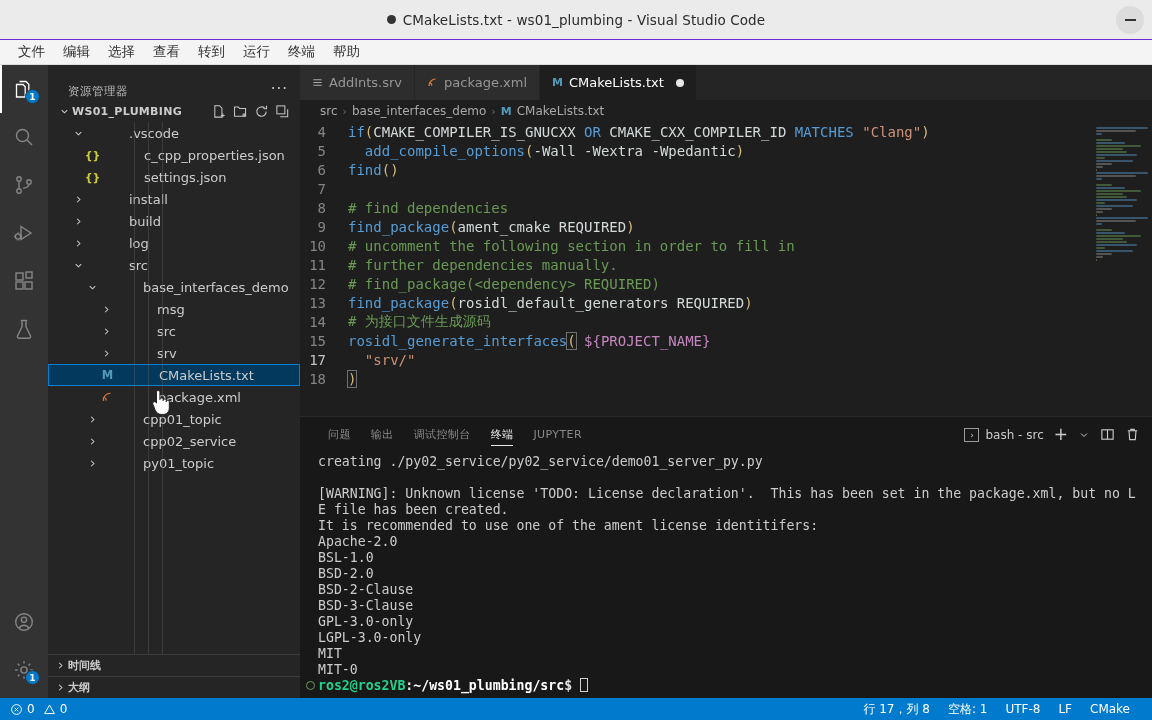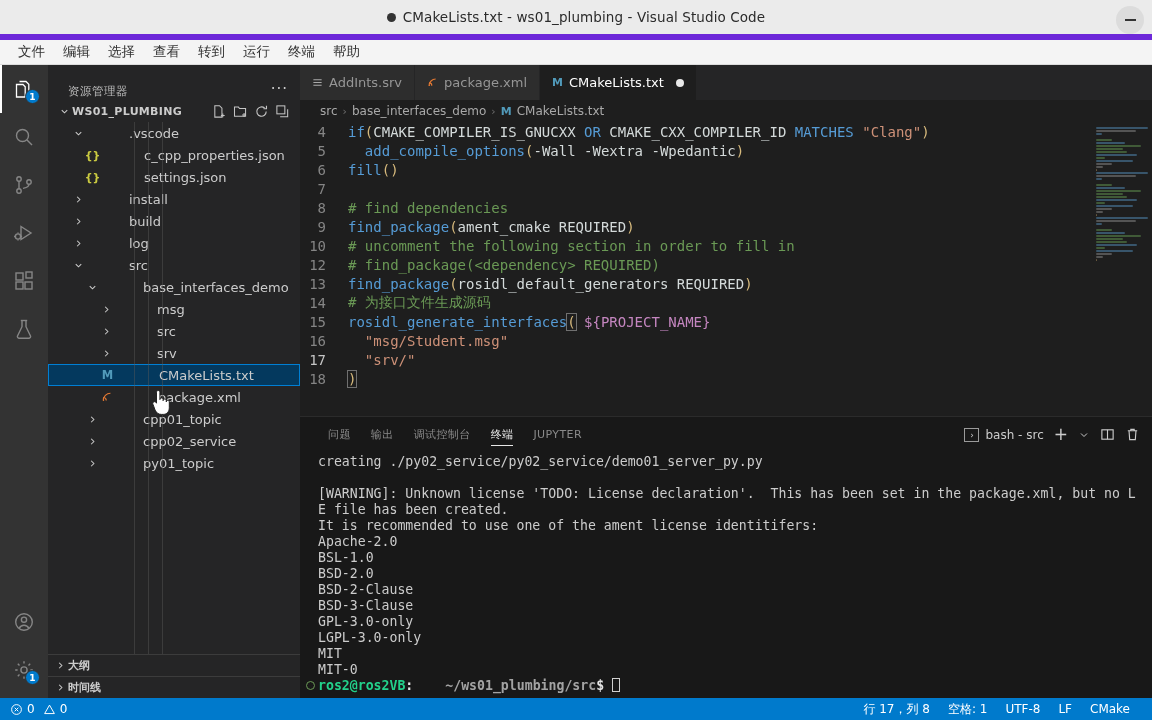--- a/index.html
+++ b/index.html
@@ -11,21 +11,21 @@
     color: #cccccc;
     -webkit-font-smoothing: antialiased;
   }
   .app { position: relative; width: 1152px; height: 720px; display: flex; flex-direction: column; }
 
   
   .titlebar {
     height: 40px; background: #ebebeb; color: #2b2b2b;
     display: flex; align-items: center; justify-content: center;
     position: relative; flex: none;
-    border-bottom: 6px solid #6d28d9;
+    border-bottom: 1px solid #6d28d9;
   }
   .titlebar-text { font-size: 13.5px; letter-spacing: .1px; display: flex; align-items: center; gap: 7px; }
   .dirty-dot { width: 9px; height: 9px; border-radius: 50%; background: #333; display: inline-block; }
   .win-controls { position: absolute; right: 8px; top: 0; height: 40px; display: flex; align-items: center; }
   .win-btn {
     width: 28px; height: 28px; border-radius: 50%; background: #dcdcdc;
     display: flex; align-items: center; justify-content: center;
   }
   .win-btn .minus { width: 11px; height: 2px; background: #333; display: block; }
 
@@ -149,21 +149,21 @@
   .panel-actions { margin-left: auto; display: flex; align-items: center; gap: 10px; color: #cccccc; font-size: 12px; padding-right: 4px; }
   .term-chip { display: flex; align-items: center; gap: 6px; font-size: 12px; color: #cccccc; }
   .term-chip .sq { width: 15px; height: 14px; border: 1px solid #9a9a9a; display: inline-flex; align-items: center; justify-content: center; font-size: 9px; }
 
   .terminal {
     flex: 1; overflow: hidden; padding: 2px 10px 0 18px;
     font-family: "DejaVu Sans Mono", "Liberation Mono", monospace;
     font-size: 13.2px; line-height: 16px; color: #cccccc; white-space: pre;
   }
   .t-green { color: #23d18b; font-weight: bold; }
-  .t-blue  { color: #a3a3a3; font-weight: bold; margin-left: 32px; }
+  .t-blue  { color: #ffffff; font-weight: bold; }
   .t-white { color: #e5e5e5; font-weight: bold; }
   .cursor-block { display: inline-block; width: 8px; height: 14px; border: 1px solid #d0d0d0; vertical-align: -2px; }
   .prompt-dot { position: absolute; left: 8px; width: 9px; height: 9px; border: 1.5px solid #6a9955; border-radius: 50%; }
 
   
   .statusbar {
     height: 22px; background: #007acc; color: #ffffff; display: flex; align-items: center;
     font-size: 12px; flex: none; padding: 0 8px 0 0;
   }
   .sb-left { display: flex; align-items: center; gap: 4px; padding-left: 10px; }
@@ -455,29 +455,29 @@
           <div class="tree-guide" style="left: 100px;"></div>
           <div class="tree-guide" style="left: 114px;"></div>
         </div>
 
       <div class="sidebar-collapsed">
         <span class="chev">
           <svg width="11" height="11" viewBox="0 0 16 16" fill="none" stroke="currentColor" stroke-width="1.5">
               <path d="M6 4l4 4-4 4"></path>
             </svg>
         </span>
-        <span>大纲</span>
+        <span>时间线</span>
       </div>
       <div class="sidebar-collapsed">
         <span class="chev">
           <svg width="11" height="11" viewBox="0 0 16 16" fill="none" stroke="currentColor" stroke-width="1.5">
               <path d="M6 4l4 4-4 4"></path>
             </svg>
         </span>
-        <span>时间线</span>
+        <span>大纲</span>
       </div>
     </div>
 
     <div class="editorgroup">
 
       <div class="tabsbar" id="tabsbar">
           <div class="tab">
             <span class="ticon" style="color: rgb(176, 176, 176);">
               <svg width="11" height="11" viewBox="0 0 16 16" stroke="currentColor" stroke-width="1.4">
                 <path d="M2 4h12M2 8h12M2 12h12"></path>
@@ -508,30 +508,30 @@
           <span>base_interfaces_demo</span>
           <span class="bc-sep">›</span>
           <span style="color: rgb(81, 154, 186); font-weight: bold; font-size: 11px;">M</span>
           <span>CMakeLists.txt</span>
         </div>
 
       <div class="codearea">
         <div class="code-scroll" id="codelines">
             <div class="cline"><span class="lnum">4</span><span class="ctext"><span class="k-fn">if</span><span class="k-par">(</span><span class="k-plain">CMAKE_COMPILER_IS_GNUCXX </span><span class="k-kw">OR</span><span class="k-plain"> CMAKE_CXX_COMPILER_ID </span><span class="k-kw">MATCHES</span><span class="k-plain"> </span><span class="k-str">"Clang"</span><span class="k-par">)</span></span></div>
             <div class="cline"><span class="lnum">5</span><span class="ctext"><span class="k-plain">  </span><span class="k-fn">add_compile_options</span><span class="k-par">(</span><span class="k-plain">-Wall -Wextra -Wpedantic</span><span class="k-par">)</span></span></div>
-            <div class="cline"><span class="lnum">6</span><span class="ctext"><span class="k-fn">fill</span><span class="k-par">()</span></span></div>
+            <div class="cline"><span class="lnum">6</span><span class="ctext"><span class="k-fn">find</span><span class="k-par">()</span></span></div>
             <div class="cline"><span class="lnum">7</span><span class="ctext"></span></div>
             <div class="cline"><span class="lnum">8</span><span class="ctext"><span class="k-cmt"># find dependencies</span></span></div>
             <div class="cline"><span class="lnum">9</span><span class="ctext"><span class="k-fn">find_package</span><span class="k-par">(</span><span class="k-plain">ament_cmake REQUIRED</span><span class="k-par">)</span></span></div>
             <div class="cline"><span class="lnum">10</span><span class="ctext"><span class="k-cmt"># uncomment the following section in order to fill in</span></span></div>
+            <div class="cline"><span class="lnum">11</span><span class="ctext"><span class="k-cmt"># further dependencies manually.</span></span></div>
             <div class="cline"><span class="lnum">12</span><span class="ctext"><span class="k-cmt"># find_package(&lt;dependency&gt; REQUIRED)</span></span></div>
             <div class="cline"><span class="lnum">13</span><span class="ctext"><span class="k-fn">find_package</span><span class="k-par">(</span><span class="k-plain">rosidl_default_generators REQUIRED</span><span class="k-par">)</span></span></div>
             <div class="cline"><span class="lnum">14</span><span class="ctext"><span class="k-cmt"># 为接口文件生成源码</span></span></div>
             <div class="cline"><span class="lnum">15</span><span class="ctext"><span class="k-fn">rosidl_generate_interfaces</span><span class="k-par bracket-box">(</span><span class="k-plain"> </span><span class="k-pink">${PROJECT_NAME}</span></span></div>
-            <div class="cline"><span class="lnum">16</span><span class="ctext"><span class="k-plain">  </span><span class="k-str">"msg/Student.msg"</span></span></div>
             <div class="cline"><span class="lnum cur">17</span><span class="ctext"><span class="k-plain">  </span><span class="k-str">"srv/"</span></span></div>
             <div class="cline"><span class="lnum">18</span><span class="ctext"><span class="k-par bracket-box">)</span></span></div>
           </div>
         <div class="minimap" id="minimap">
             <div class="mm-line" style="background: rgb(59, 92, 116); width: 52px;"></div>
             <div class="mm-line" style="background: rgb(90, 90, 90); width: 39.95px;"></div>
             <div class="mm-line" style="background: rgb(59, 92, 116); width: 5.95px;"></div>
             <div class="mm-line" style="background: transparent; width: 0px;"></div>
             <div class="mm-line" style="background: rgb(68, 97, 58); width: 16.15px;"></div>
             <div class="mm-line" style="background: rgb(59, 92, 116); width: 28.9px;"></div>

